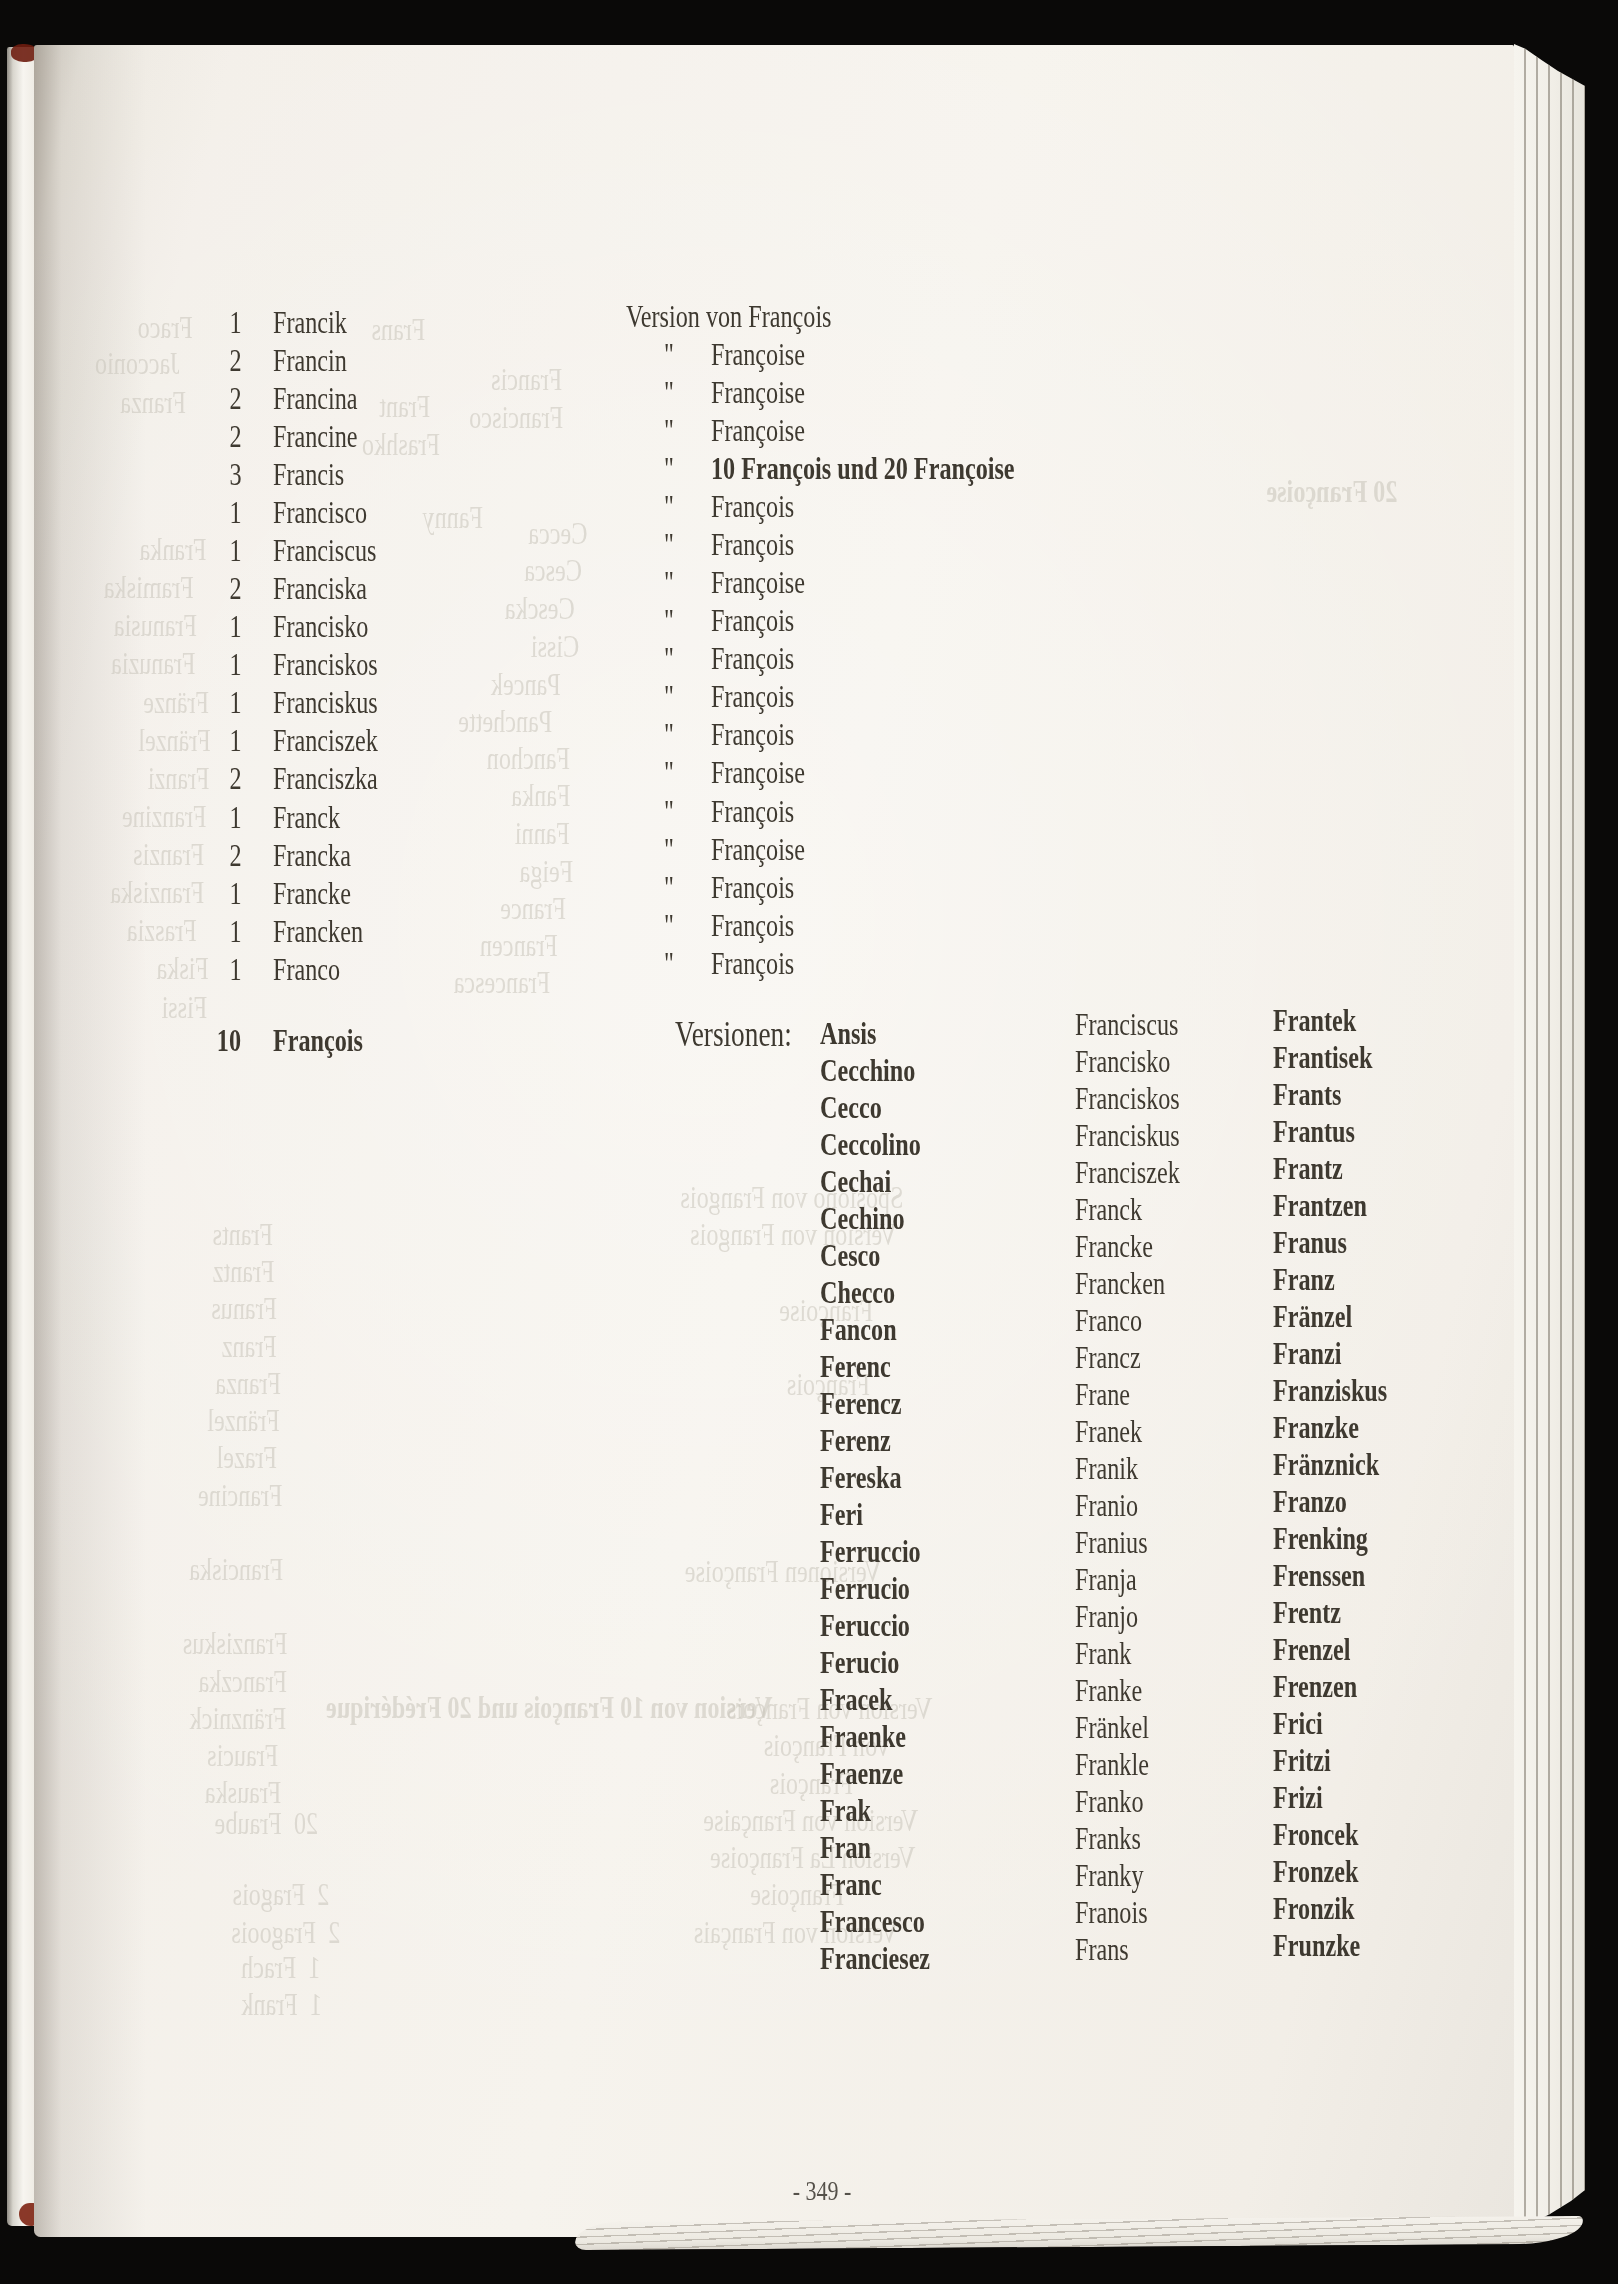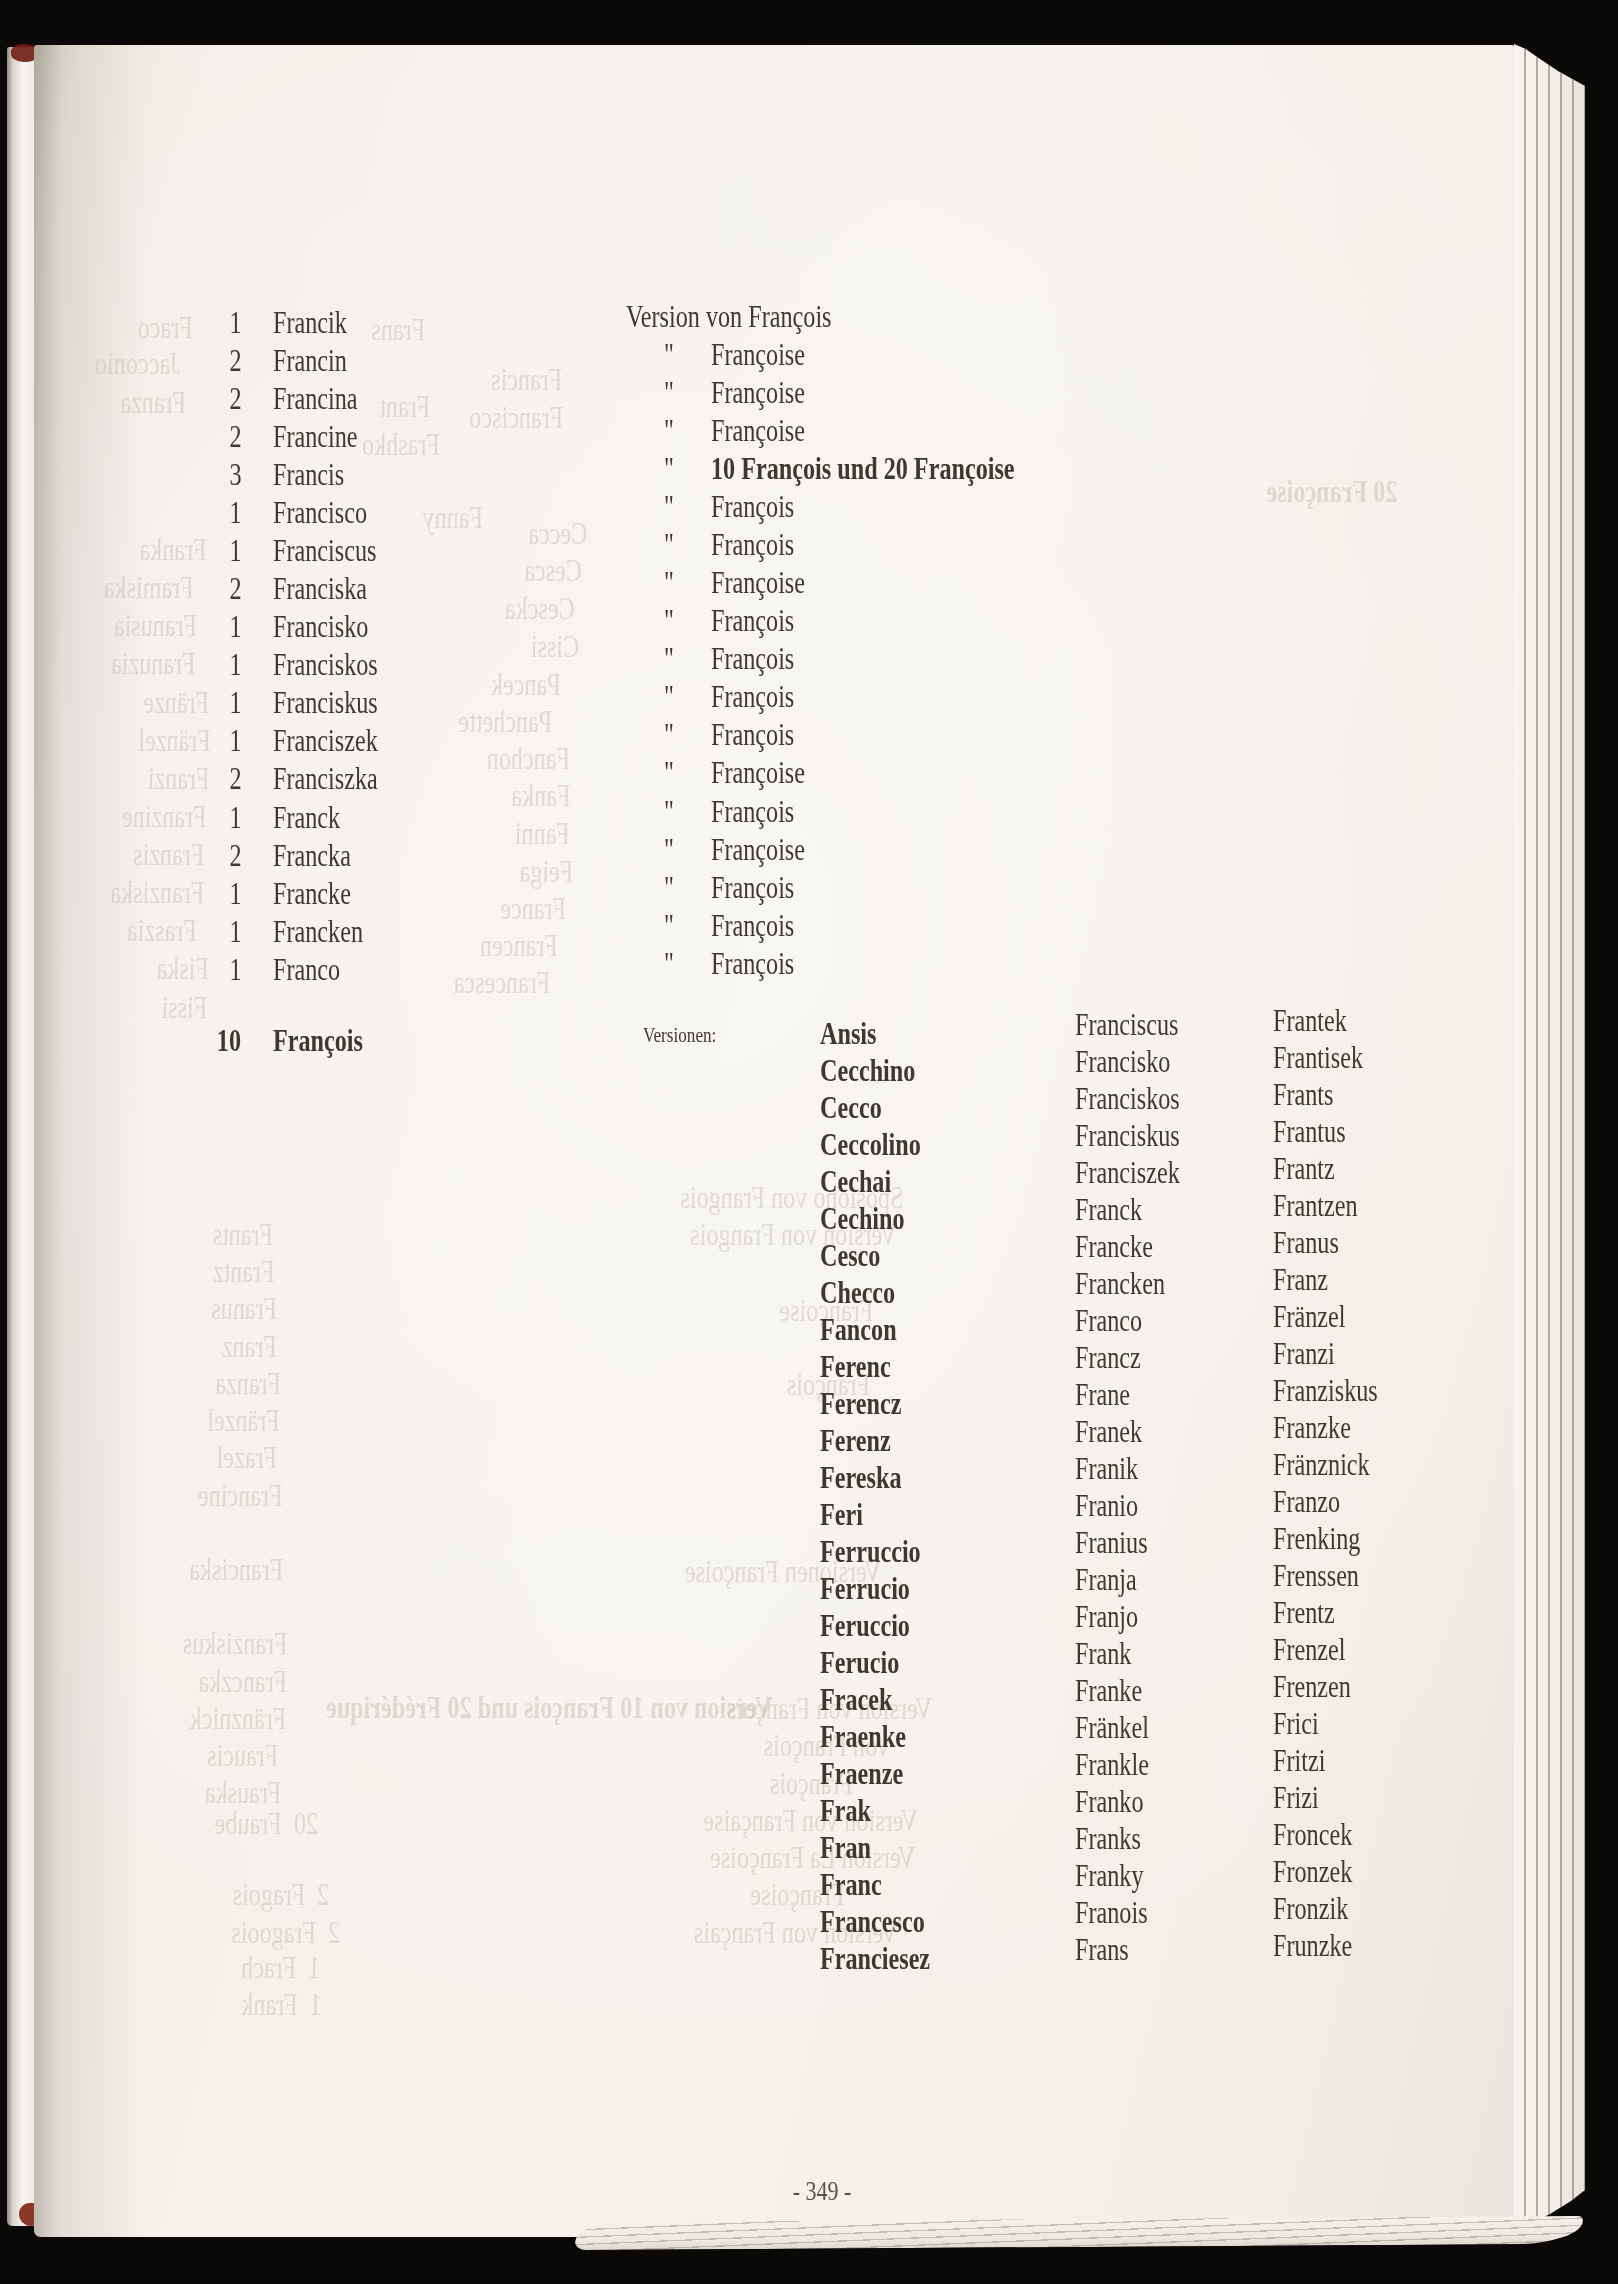--- a/index.html
+++ b/index.html
@@ -39,25 +39,25 @@
   
   .row{position:absolute;left:0;width:100%;height:38px;line-height:38px;font-size:31px;z-index:2;}
   .txtL{display:inline-block;transform:scaleX(.78);transform-origin:0 50%;white-space:pre;}
   .count{position:absolute;right:1273px;transform:scaleX(.78);transform-origin:100% 50%;}
   .name{position:absolute;left:239px;}
   .vhead{position:absolute;left:592px;top:-5.7px;}
   .ditto{position:absolute;left:623px;top:-5.7px;width:24px;text-align:center;
     display:block;transform:scaleX(.78);transform-origin:50% 50%;}
   .vtext{position:absolute;left:677px;top:-5.7px;}
   .b{font-weight:bold;}
-  .versions-label{position:absolute;left:609px;top:971px;height:38px;line-height:38px;font-size:22px;z-index:2;}
+  .versions-label{position:absolute;left:641px;top:971px;height:38px;line-height:38px;font-size:35px;z-index:2;}
   .vcol{position:absolute;font-size:31px;line-height:37px;z-index:2;}
   .vcol1{left:786px;top:970px;font-weight:bold;}
   .vcol2{left:1041px;top:961px;}
-  .vcol3{left:1239px;top:957px;}
+  .vcol3{left:1239px;top:957px;font-weight:bold;}
   .vitem{transform:scaleX(.78);transform-origin:0 50%;white-space:pre;}
   .page-number{position:absolute;left:707px;top:2130px;width:162px;text-align:center;
     font-size:27.5px;line-height:32px;color:#55514a;z-index:2;
     transform:scaleX(.8);transform-origin:50% 50%;}
   
   .ghost{position:absolute;font-size:31px;line-height:36px;color:#c9c5bb;opacity:.55;z-index:1;
     transform:scaleX(-.78);white-space:pre;filter:blur(0.5px);}
   .ghost.b{opacity:.5;color:#c4c0b5;}
 </style>
 </head>

